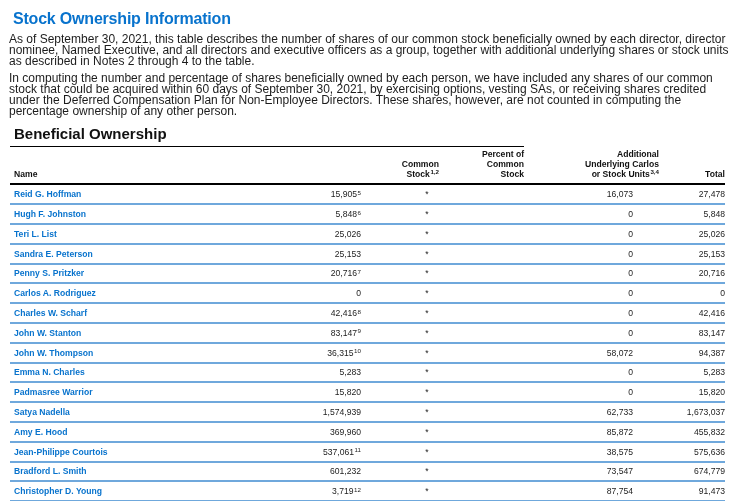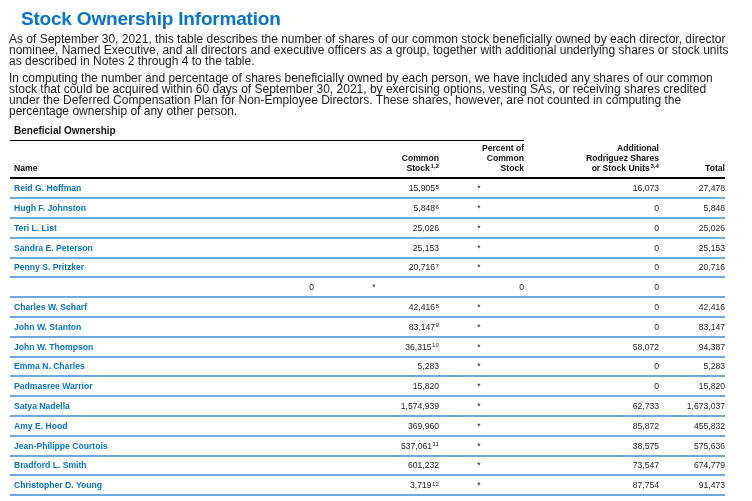--- a/index.html
+++ b/index.html
@@ -5,48 +5,49 @@
   html, body { margin: 0; padding: 0; background: #ffffff; }
   body {
     width: 752px; height: 501px; overflow: hidden;
     font-family: "Liberation Sans", sans-serif;
     color: #1c1c1c;
     position: relative;
   }
   .page { padding: 8px 12px 0 9px; }
 
   .title {
-    font-size: 19px; line-height: 21px; font-weight: 700;
+    font-size: 16px; line-height: 21px; font-weight: 700;
     color: var(--accent, #0873cd);
-    margin: 0 0 5px 12px; letter-spacing: -0.2px;
+    margin: 0 0 5px 4px; letter-spacing: -0.2px;
   }
   .intro {
     font-size: 12px; line-height: 11px; color: #1c1c1c;
     margin: 0 0 6px 0; width: 731px;
   }
   .bo-label {
-    font-size: 10px; font-weight: 700; color: #111;
+    font-size: 15px; font-weight: 700; color: #111;
     margin: 8px 0 4px 5px;
   }
 
   .table { width: 715px; margin-left: 1px; }
   .rule-top { width: 514px; border-top: 1.5px solid #000; height: 0; }
 
   .thead {
     display: grid; grid-template-columns: 1fr 125px 85px 135px 66px;
     align-items: end; padding: 3px 0 4px 0;
     border-bottom: 2px solid #000;
   }
   .hcell { font-size: 8.6px; font-weight: 700; line-height: 9.8px; color: #111; text-align: right; }
   .hcell.left { text-align: left; padding-left: 4px; }
 
   .trow {
     display: grid; grid-template-columns: 1fr 125px 85px 135px 66px;
     align-items: center; height: 17.8px;
     border-bottom: 2px solid var(--separator, #6fa8dc);
+    gap: 26px;
   }
   .ncell {
     font-size: 8.6px; font-weight: 700; color: var(--accent, #0873cd);
     padding-left: 4px; white-space: nowrap; overflow: hidden;
   }
   .num { font-size: 8.6px; color: #1c1c1c; text-align: right; white-space: nowrap; }
   .pcell { text-align: center; padding-right: 5px; }
 
   .sup { font-size: 6.2px; position: relative; top: -2.5px; margin-left: 0.5px; font-weight: inherit; }
 
@@ -75,21 +76,21 @@
           <div>Common</div>
           <div>Stock<span class="sup">1,2</span></div>
         </div>
         <div class="hcell">
           <div>Percent of</div>
           <div>Common</div>
           <div>Stock</div>
         </div>
         <div class="hcell">
           <div>Additional</div>
-          <div>Rodriguez Shares</div>
+          <div>Underlying Carlos</div>
           <div>or Stock Units<span class="sup">3,4</span></div>
         </div>
         <div class="hcell">
           <div>Total</div>
         </div>
       </div>
     <div>
         <div class="trow">
           <div class="ncell">Reid G. Hoffman</div>
           <div class="num">15,905<span class="sup">5</span></div>
@@ -119,20 +120,21 @@
           <div class="num">25,153</div>
         </div>
         <div class="trow">
           <div class="ncell">Penny S. Pritzker</div>
           <div class="num">20,716<span class="sup">7</span></div>
           <div class="num pcell">*</div>
           <div class="num">0</div>
           <div class="num">20,716</div>
         </div>
         <div class="trow">
+          <div class="ncell">Carlos A. Rodriguez</div>
           <div class="num">0</div>
           <div class="num pcell">*</div>
           <div class="num">0</div>
           <div class="num">0</div>
         </div>
         <div class="trow">
           <div class="ncell">Charles W. Scharf</div>
           <div class="num">42,416<span class="sup">8</span></div>
           <div class="num pcell">*</div>
           <div class="num">0</div>

